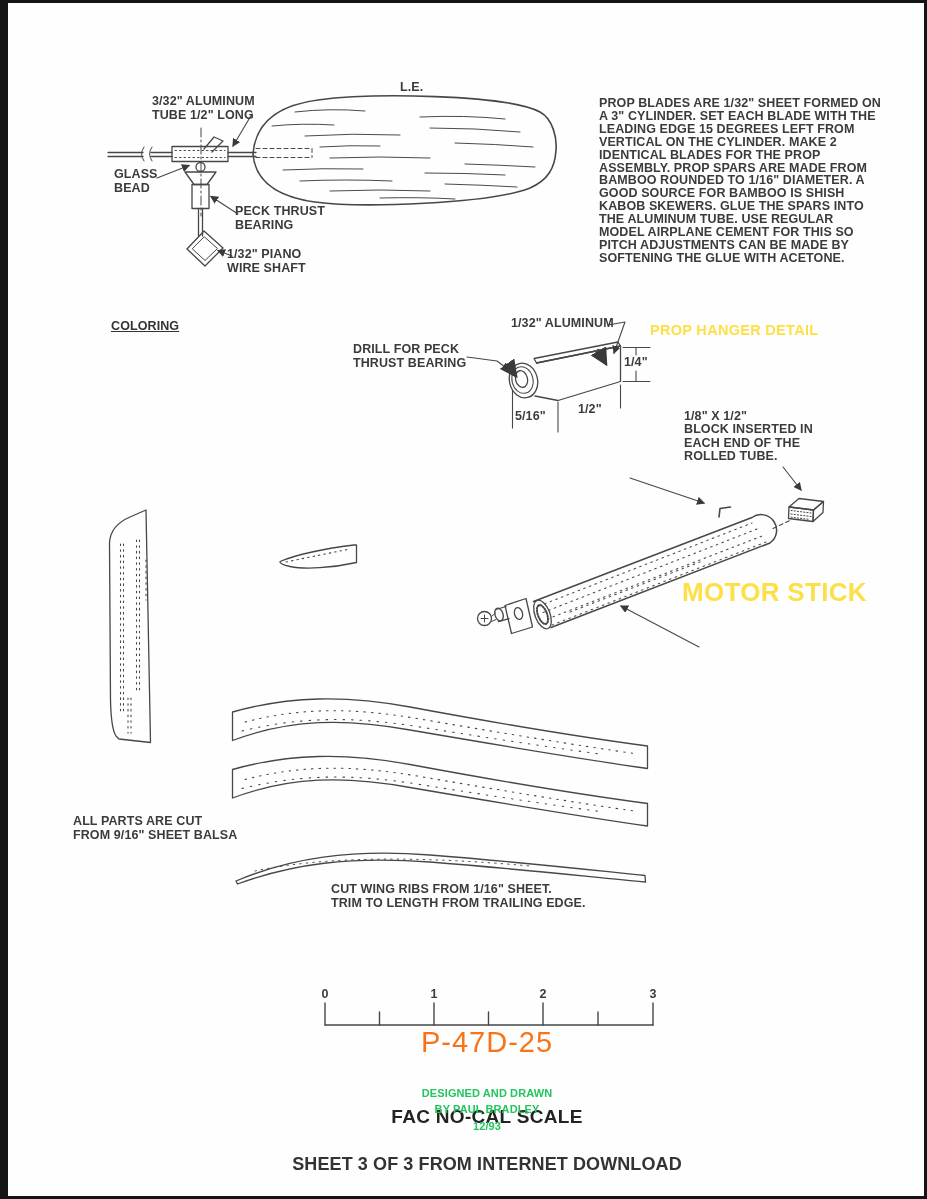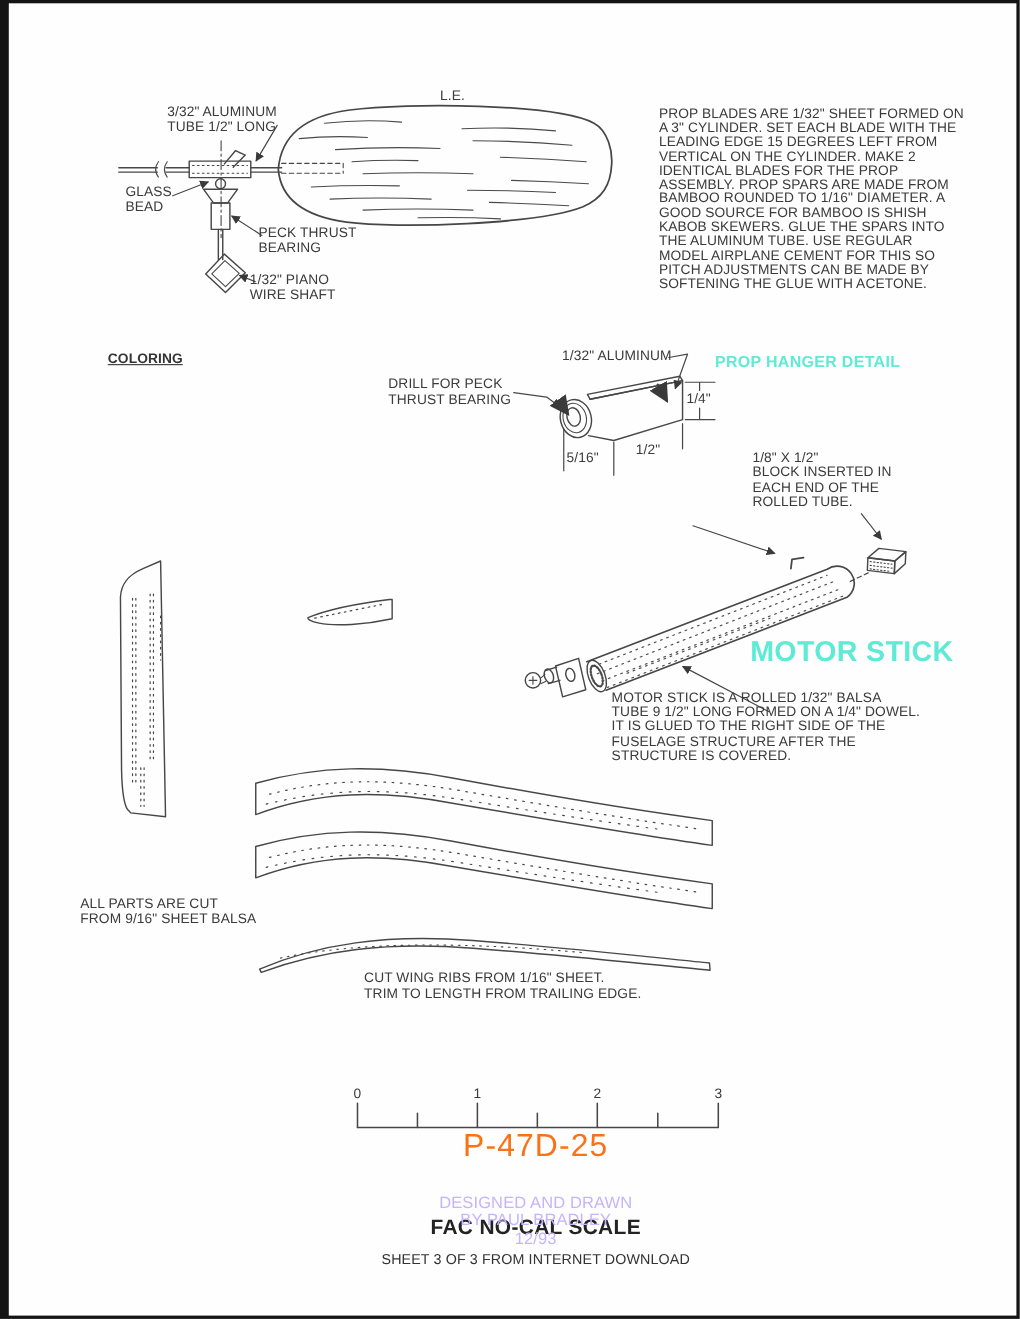--- a/index.html
+++ b/index.html
@@ -5,31 +5,31 @@
   html,body{margin:0;padding:0;}
   body{
     width:927px;height:1199px;background:#141414;position:relative;
     font-family:"Liberation Sans", sans-serif;
   }
   .canvas{position:absolute;left:0;top:0;width:927px;height:1199px;}
   .paper{position:absolute;left:8px;top:3px;width:916px;height:1193px;background:#fefefe;}
   svg.draw{position:absolute;left:0;top:0;}
   .lbl{
     position:absolute;white-space:pre-line;color:#3b3b3b;
-    font-size:12.5px;line-height:13.5px;letter-spacing:.1px;
+    font-size:12.5px;line-height:13.5px;letter-spacing:.1px;font-weight:bold;
   }
   .notes{line-height:12.9px;}
-  .h-ul{font-weight:bold;text-decoration:underline;color:#333;}
-  .h-bold{font-weight:bold;color:#5eead4;letter-spacing:.3px;}
+  .h-ul{font-weight:bold;text-decoration:underline;color:#333;margin-left:13px;}
+  .h-bold{font-weight:bold;color:#fde047;letter-spacing:.3px;}
   .tc{transform:translateX(-50%);text-align:center;white-space:nowrap;}
   .ruler-num{font-size:12.5px;color:#3b3b3b;}
   .t-main{font-size:29px;font-weight:normal;color:#f97316;letter-spacing:1px;}
   .t-sub{font-size:19px;font-weight:bold;color:#232323;letter-spacing:.3px;margin-top:45px;}
-  .t-reg{font-size:15px;color:#c4b5fd;}
-  .t-sheet{font-size:13px;color:#333;}
+  .t-reg{font-size:11px;color:#22c55e;}
+  .t-sheet{font-size:18px;color:#333;margin-top:20px;}
 </style>
 </head>
 <body>
 
 <div class="canvas">
   <div class="paper"></div>
 
   <svg class="draw" width="927" height="1199" viewBox="0 0 927 1199" fill="none" stroke="#474747" stroke-width="1.3" stroke-linecap="round" stroke-linejoin="round">
     <defs>
       <marker id="arr" viewBox="0 0 10 10" refX="8.5" refY="5" markerWidth="7.5" markerHeight="7.5" orient="auto">
@@ -184,25 +184,20 @@
   <div class="lbl h-bold" style="left:650px;top:324px;font-size:14.5px">PROP HANGER DETAIL</div>
   <div class="lbl" style="left:624px;top:356px">1/4"</div>
   <div class="lbl" style="left:578px;top:403px">1/2"</div>
   <div class="lbl" style="left:515px;top:410px">5/16"</div>
 
   <div class="lbl" style="left:684px;top:410px;line-height:13.3px">1/8" X 1/2"
 BLOCK INSERTED IN
 EACH END OF THE
 ROLLED TUBE.</div>
   <div class="lbl h-bold" style="left:682px;top:586px;font-size:26px">MOTOR STICK</div>
-  <div class="lbl" style="left:556px;top:628px;line-height:13.2px">MOTOR STICK IS A ROLLED 1/32" BALSA
-TUBE 9 1/2" LONG FORMED ON A 1/4" DOWEL.
-IT IS GLUED TO THE RIGHT SIDE OF THE
-FUSELAGE STRUCTURE AFTER THE
-STRUCTURE IS COVERED.</div>
 
   <div class="lbl" style="left:73px;top:815px">ALL PARTS ARE CUT
 FROM 9/16" SHEET BALSA</div>
   <div class="lbl" style="left:331px;top:883px">CUT WING RIBS FROM 1/16" SHEET.
 TRIM TO LENGTH FROM TRAILING EDGE.</div>
 
   <div class="lbl ruler-num tc" style="left:325px;top:988px">0</div>
   <div class="lbl ruler-num tc" style="left:434px;top:988px">1</div>
   <div class="lbl ruler-num tc" style="left:543px;top:988px">2</div>
   <div class="lbl ruler-num tc" style="left:653px;top:988px">3</div>

